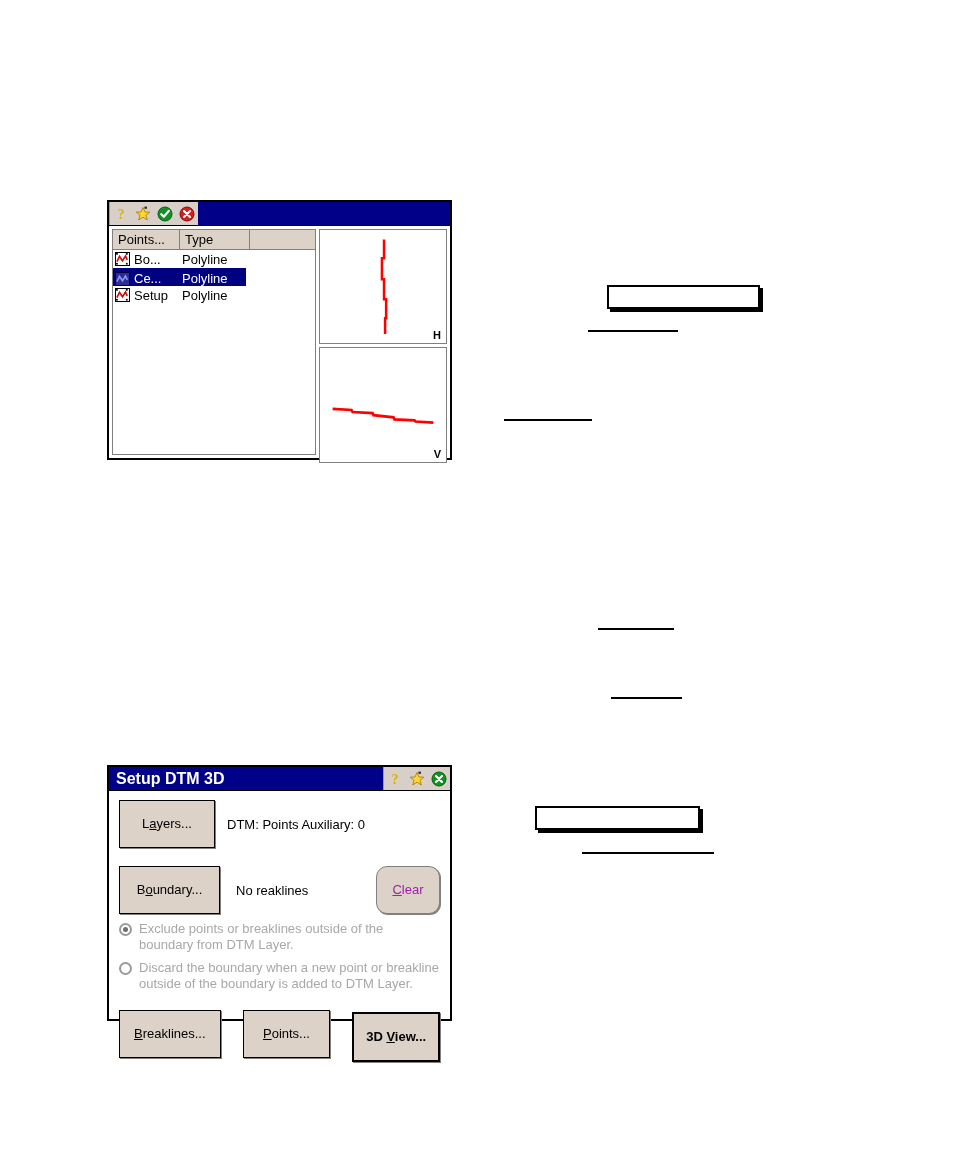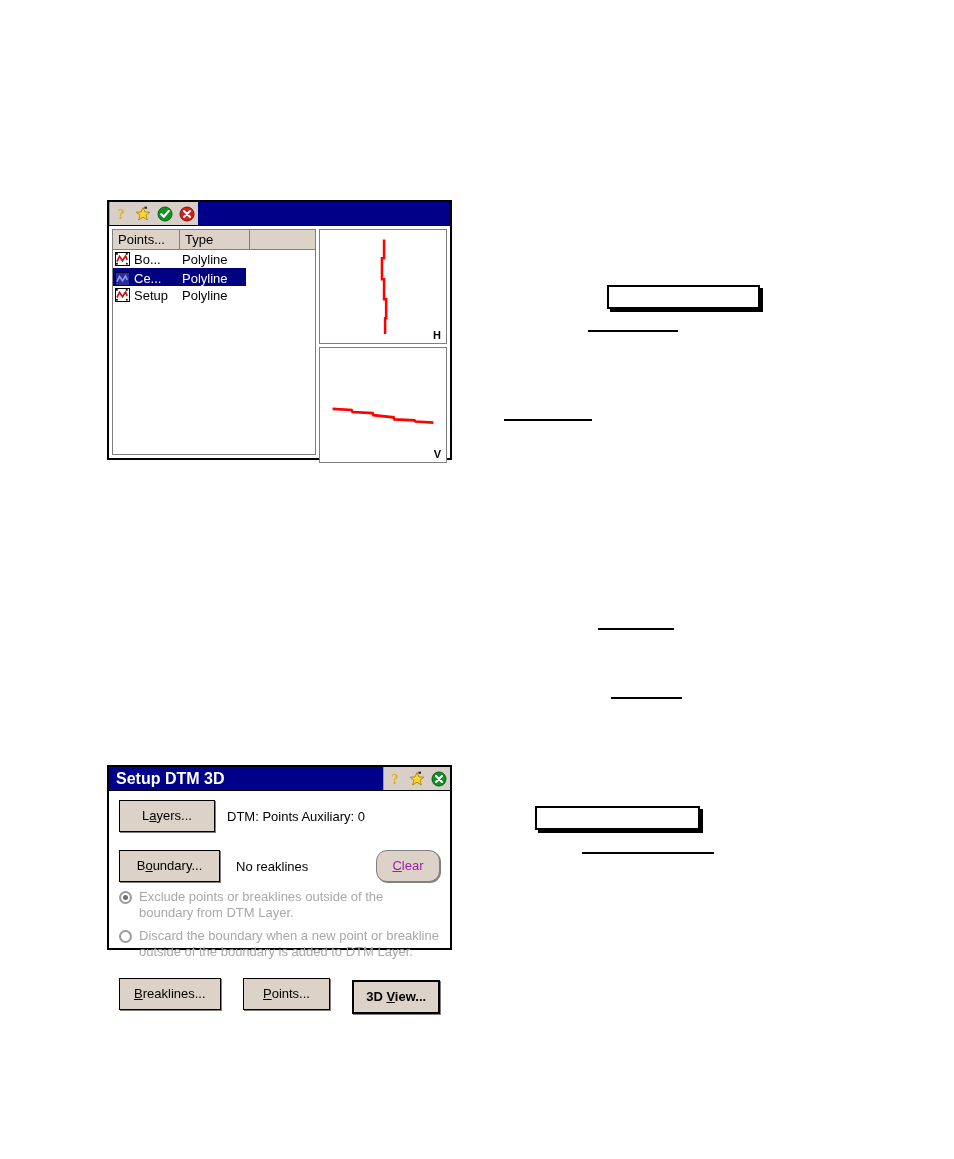--- a/index.html
+++ b/index.html
@@ -155,36 +155,36 @@
     font-weight: bold;
     color: #000000;
   }
   .sl-pane svg { display: block; width: 100%; height: 100%; }
 
   
   #dlg-setup-dtm {
     left: 107px;
     top: 765px;
     width: 345px;
-    height: 185px;
+    height: 256px;
   }
   .dtm-body {
     position: absolute;
     left: 0; right: 0; top: 24px; bottom: 0;
     background: #ffffff;
     box-sizing: border-box;
     padding: 9px 10px;
   }
   .btn {
     background: #ddd2c8;
     border: 1px solid #000000;
     box-shadow: 1px 1px 0 #808080;
     font-size: 13px;
     color: #000000;
-    padding: 8px 6px;
+    padding: 16px 6px;
     box-sizing: border-box;
     text-align: center;
     display: inline-block;
     font-family: "Liberation Sans", sans-serif;
     line-height: 14px;
   }
   .btn.disabled { color: #a21caf; border-color: #808080; border-radius: 11px; }
   .btn.default { border: 2px solid #000000; font-weight: bold; }
   .btn u { text-decoration: underline; }
 

